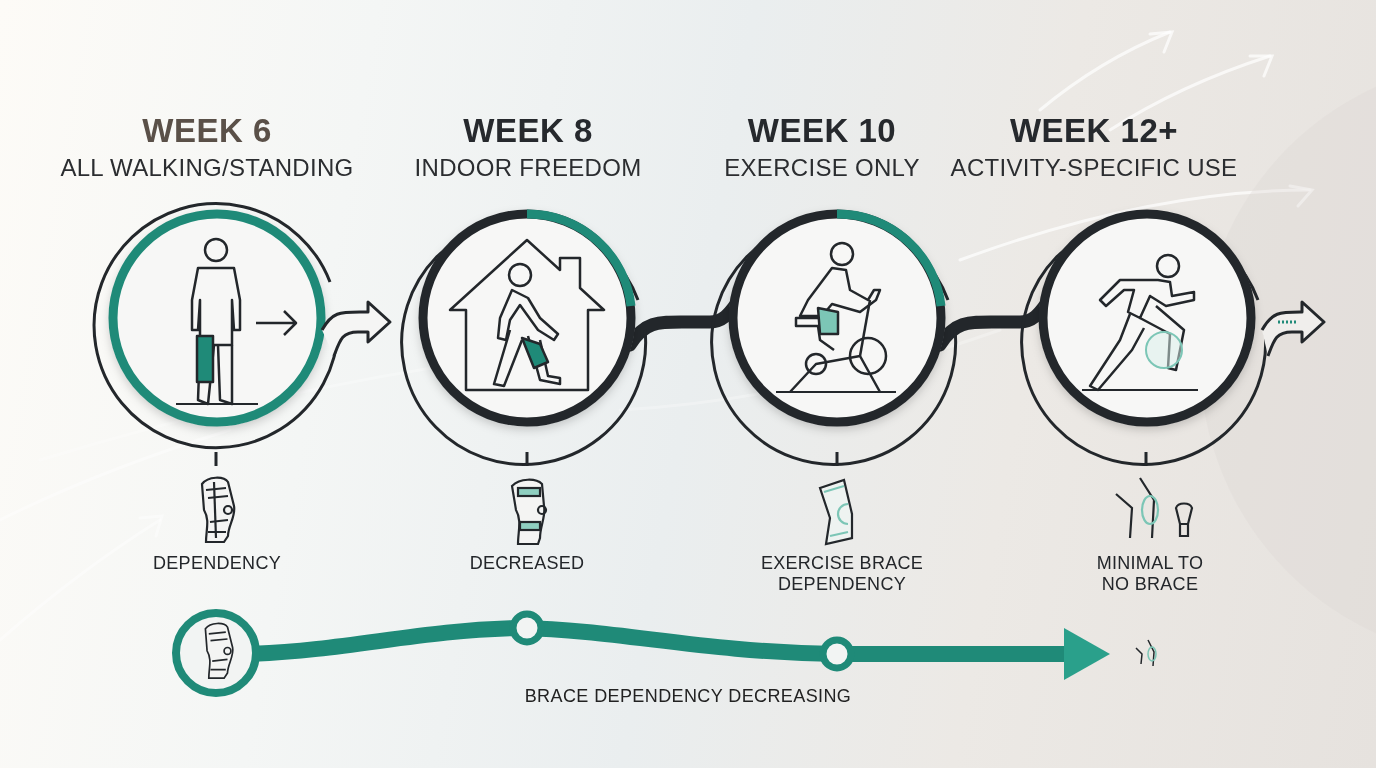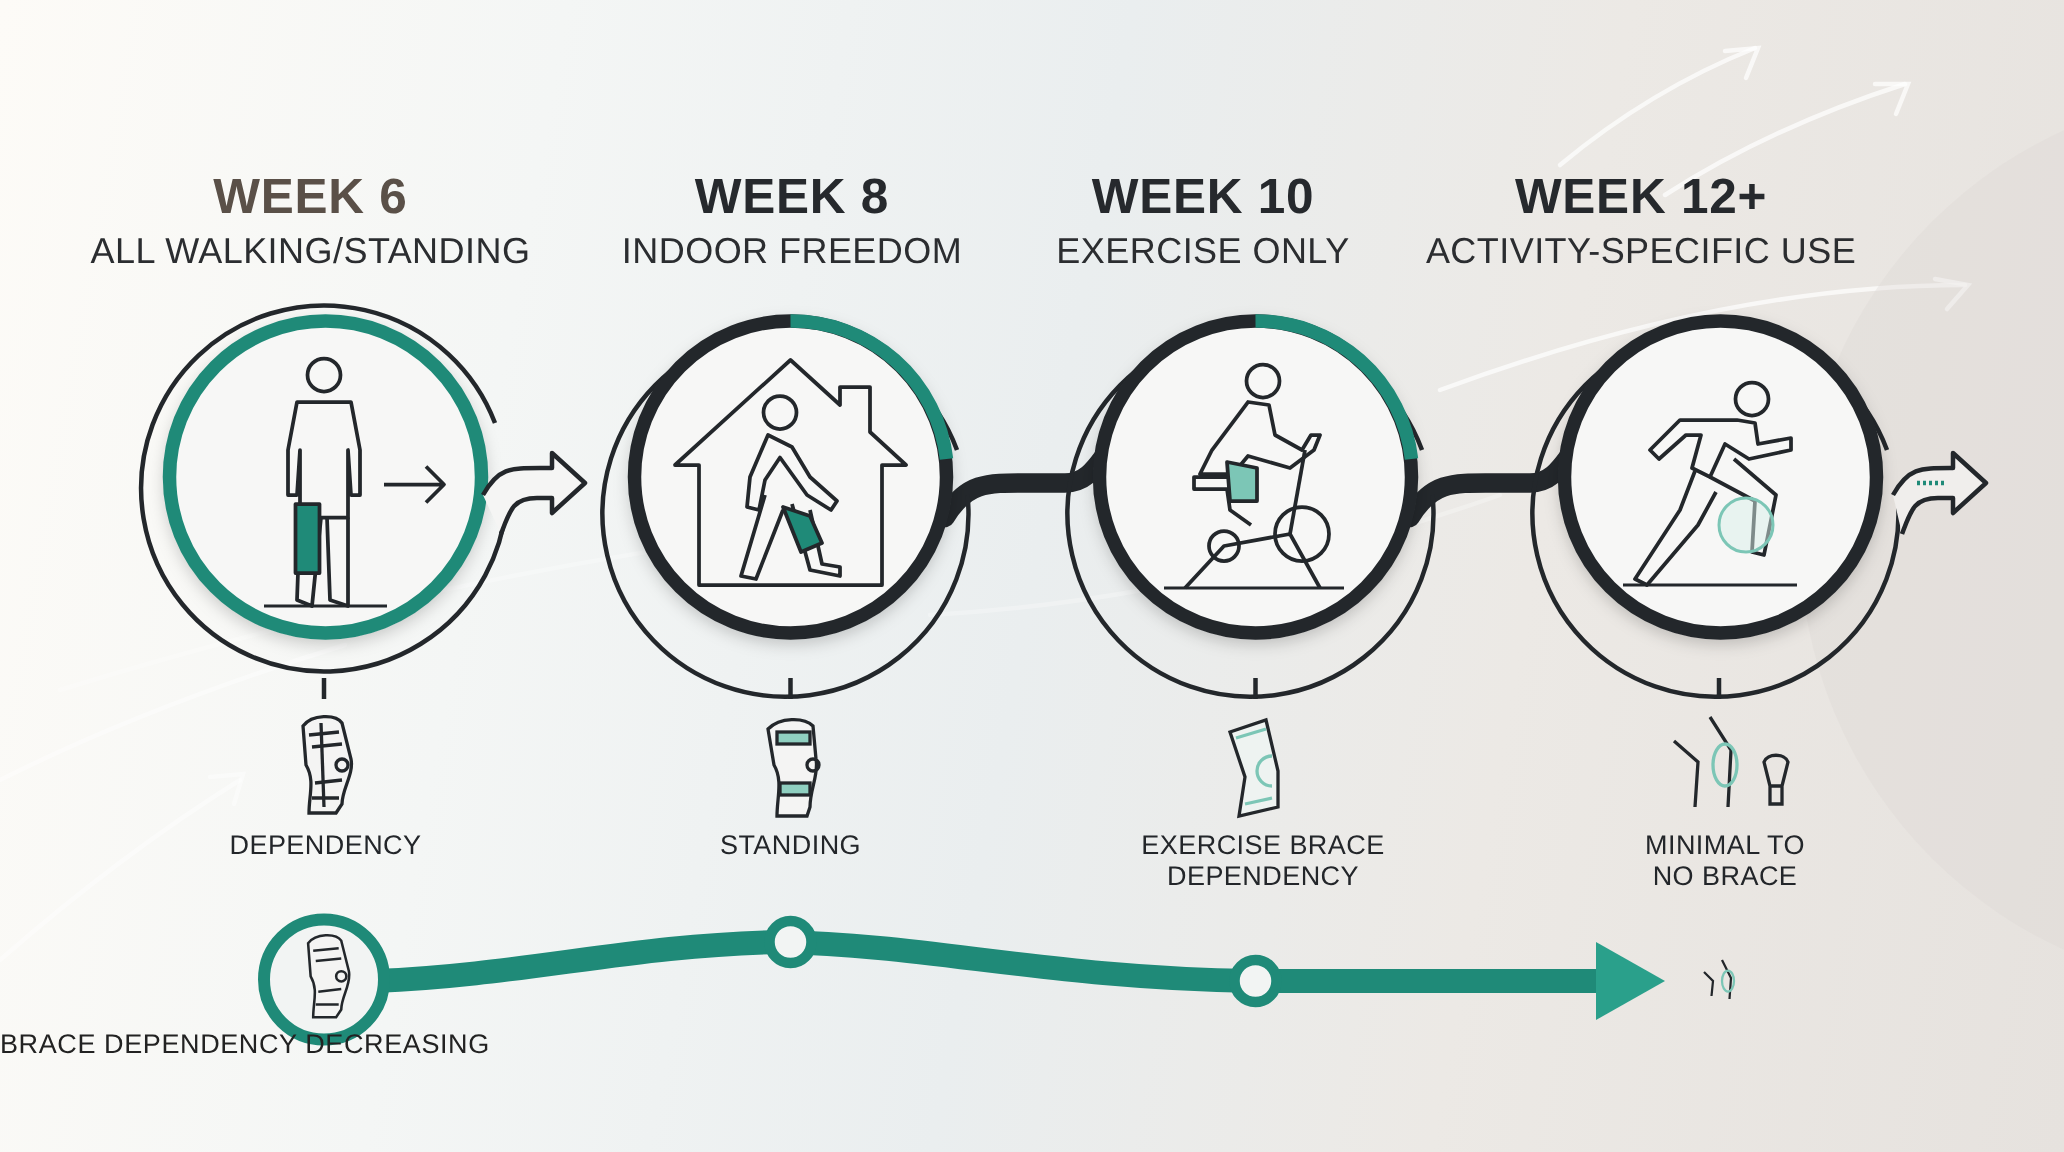--- a/index.html
+++ b/index.html
@@ -7,21 +7,21 @@
     width:1376px; height:768px; overflow:hidden; position:relative;
     font-family: "Liberation Sans", "DejaVu Sans", sans-serif;
     background: linear-gradient(100deg, #fdfbf7 0%, #f4f6f5 25%, #eaeeef 50%, #ece9e5 72%, #e6e2de 100%);
   }
   .bg-svg { position:absolute; left:0; top:0; }
   .stage-header { position:absolute; top:112px; width:300px; text-align:center; }
   .stage-header .week { font-size:33px; font-weight:bold; color:#26292d; letter-spacing:0.5px; line-height:38px; }
   .stage-header .week.first { color:#5a5048; }
   .stage-header .sub { font-size:24px; color:#2b2d30; letter-spacing:0.3px; margin-top:4px; }
   .dep-label { position:absolute; top:553px; width:240px; text-align:center; font-size:18px; line-height:21px; color:#23262a; letter-spacing:0.3px; }
-  .bottom-label { position:absolute; top:686px; left:0; width:1376px; font-size:18px; color:#222; letter-spacing:0.4px; }
+  .bottom-label { position:absolute; top:686px; left:0; width:1376px; text-align:center; font-size:18px; color:#222; letter-spacing:0.4px; }
 </style>
 </head>
 <body>
 
 <svg class="bg-svg" width="1376" height="768">
   <g fill="none" stroke="#ffffff" stroke-opacity="0.7" stroke-width="3" stroke-linecap="round">
     <path d="M1040 110 Q1100 60 1170 32"></path>
     <path d="M1150 34 l22 -2 l-8 20"></path>
     <path d="M1110 130 Q1180 85 1270 56"></path>
     <path d="M1250 56 l22 0 l-8 20"></path>
@@ -168,34 +168,34 @@
 </svg>
 
 <div class="stage-header" style="left:57px;">
   <div class="week first">WEEK 6</div>
   <div class="sub">ALL WALKING/STANDING</div>
 </div>
 <div class="stage-header" style="left:378px;">
   <div class="week">WEEK 8</div>
   <div class="sub">INDOOR FREEDOM</div>
 </div>
-<div class="stage-header" style="left:652px;">
+<div class="stage-header" style="left:672px;">
   <div class="week">WEEK 10</div>
   <div class="sub">EXERCISE ONLY</div>
 </div>
 <div class="stage-header" style="left:944px;">
   <div class="week">WEEK 12+</div>
   <div class="sub">ACTIVITY-SPECIFIC USE</div>
 </div>
 
 <div class="dep-label" style="left:97px;">
   <div>DEPENDENCY</div>
 </div>
 <div class="dep-label" style="left:407px;">
-  <div>STANDING</div>
+  <div>DECREASED</div>
 </div>
 <div class="dep-label" style="left:722px;">
   <div>EXERCISE BRACE</div>
   <div>DEPENDENCY</div>
 </div>
 <div class="dep-label" style="left:1030px;">
   <div>MINIMAL TO</div>
   <div>NO BRACE</div>
 </div>
 

